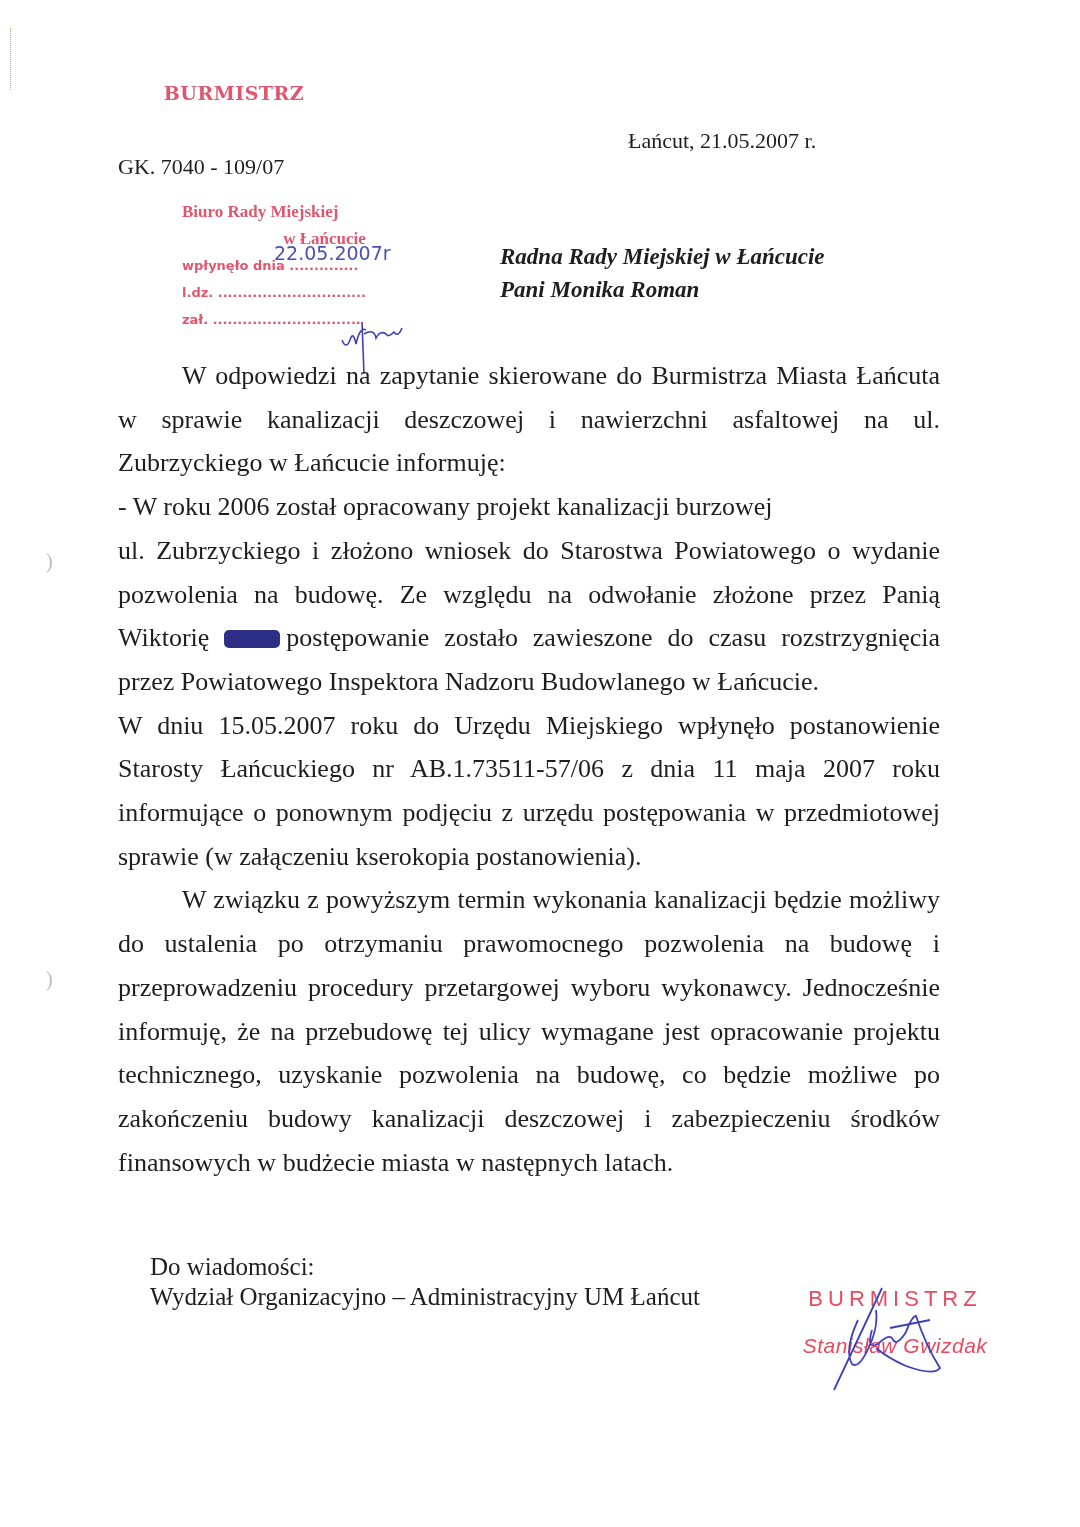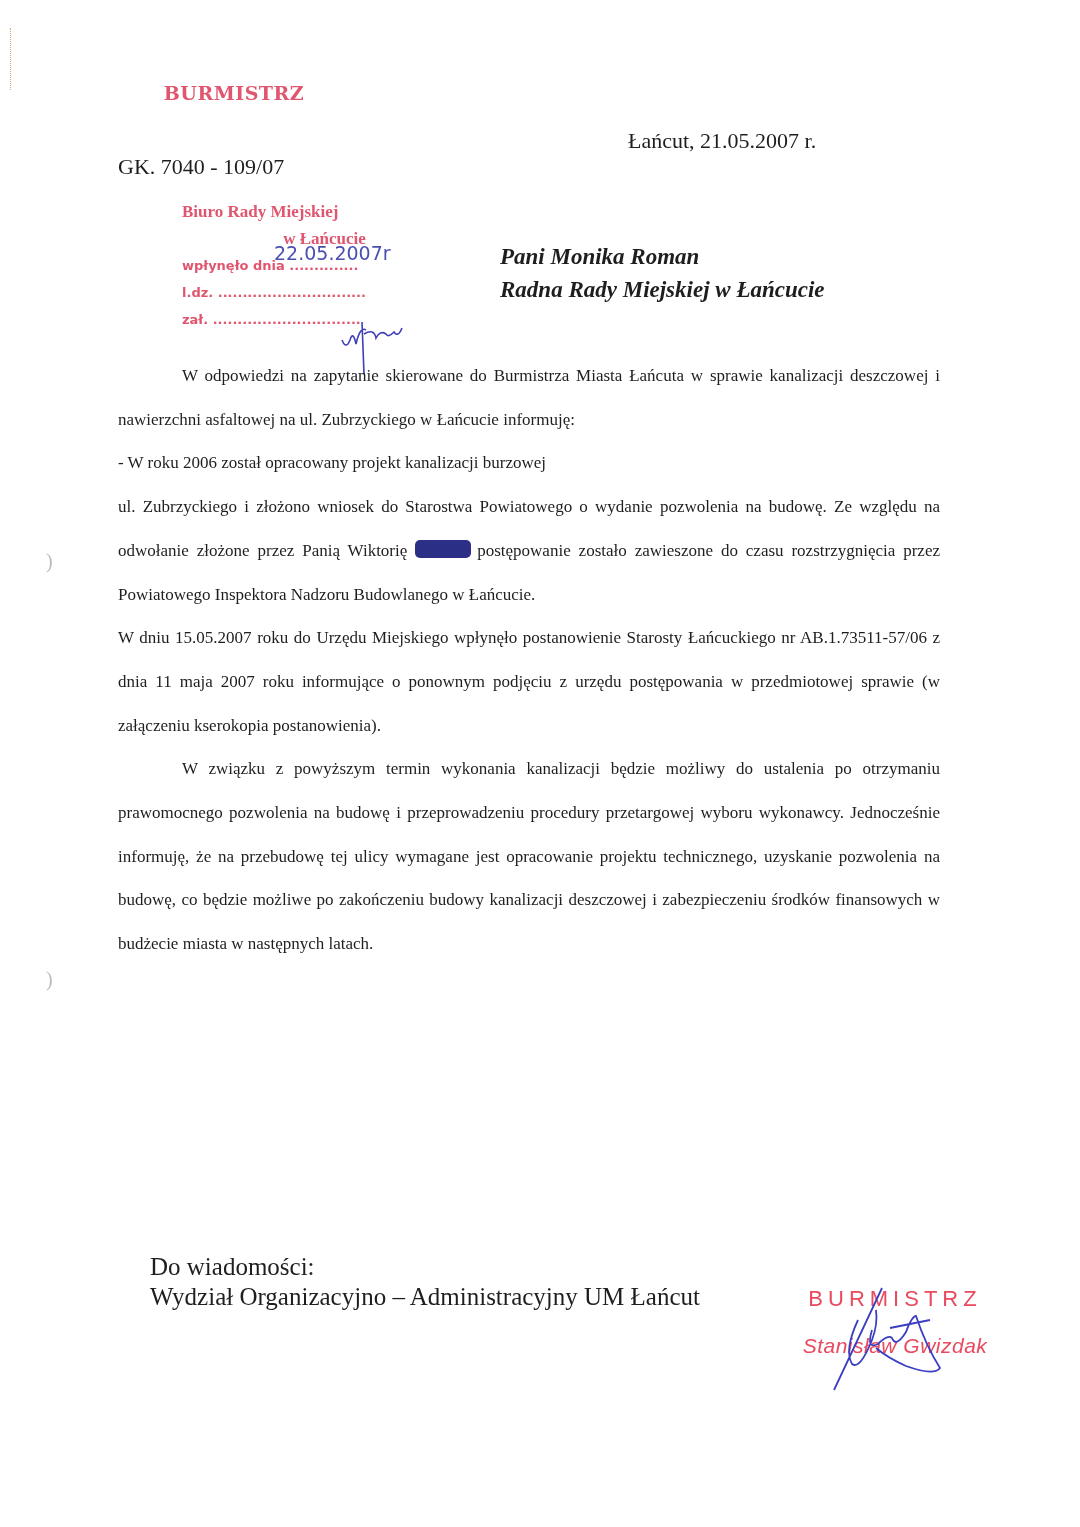--- a/index.html
+++ b/index.html
@@ -9,21 +9,21 @@
   .stamp1 { left:134px; top:78px; width:200px; text-align:center; font-size:19px; line-height:30px; letter-spacing:0.5px; }
   .ref { left:118px; top:154px; font-size:22px; }
   .date { left:628px; top:128px; font-size:22px; }
   .stamp2 { left:150px; top:198px; font-size:17px; line-height:27px;margin-left:32px; }
   .stamp2 .r { color:#e0566f; }
   .stamp2 .b { font-weight:bold; }
   .stamp2 .n { font-weight:bold; font-family:"DejaVu Sans", sans-serif; font-size:13px; }
   .stamp2 .center { padding-left:58px;text-align:right; }
   .hand { color:#4a4fb0; font-family:"DejaVu Sans", sans-serif; font-weight:normal; font-size:19px; position:absolute; }
   .addressee { left:500px; top:240px; font-size:23px; font-weight:bold; font-style:italic; line-height:33px; }
-  .body { left:118px; top:354px; width:822px; font-size:17px; line-height:43.7px; }
+  .body { left:118px; top:354px; width:822px; font-size:26px; line-height:43.7px; }
   .body p { margin:0; text-align:justify; text-align-last:left; }
   .body .ind { text-indent:64px; }
   .redact { display:inline-block; width:56px; height:18px; background:#2b2f86; border-radius:5px; vertical-align:-2px; margin-right:6px; }
   .cc { left:150px; top:1252px; font-size:25px; line-height:30px; }
   .sign { left:790px; top:1286px; width:210px; }
   .sign .title { color:#e84a5f; font-family:"Liberation Sans", sans-serif; font-size:22px; letter-spacing:5px; text-align:center; font-weight:normal; }
   .sign .name { color:#e84a5f; font-family:"Liberation Sans", sans-serif; font-style:italic; font-size:21px; margin-top:22px; text-align:center; letter-spacing:0.5px; }
   svg.sig { position:absolute; }
   .margin-mark { position:absolute; color:#bbbbbb; font-size:20px; }
   .scan-dots { position:absolute; left:10px; top:28px; width:3px; height:62px; border-left:1px dotted #d7a57a; }
@@ -48,22 +48,22 @@
   <div class="r n">l.dz. ..............................</div>
   <div class="r n">zał. ..............................</div>
 </div>
 <div class="hand" style="left:274px; top:242px;">22.05.2007r</div>
 
 <svg class="sig" style="left:338px; top:318px;" width="80" height="60">
   <path d="M4 22 q4 10 8 0 q3 -10 6 4 q4 -18 10 -14 M24 4 l2 52 M26 16 q10 -6 12 4 q4 -8 10 -4 q2 4 8 -2 q4 6 8 -4" fill="none" stroke="#3f3fb8" stroke-width="1.6"></path>
 </svg>
 
 <div class="abs addressee">
+  <div>Radna Rady Miejskiej w Łańcucie</div>
   <div>Pani Monika Roman</div>
-  <div>Radna Rady Miejskiej w Łańcucie</div>
 </div>
 
 <div class="abs body">
   <p class="ind">W odpowiedzi na zapytanie skierowane do Burmistrza Miasta Łańcuta w sprawie kanalizacji deszczowej i nawierzchni asfaltowej na ul. Zubrzyckiego w Łańcucie informuję:</p>
   <p>- W roku 2006 został opracowany projekt kanalizacji burzowej</p>
   <p><span>ul. Zubrzyckiego i złożono wniosek do Starostwa Powiatowego o wydanie pozwolenia na budowę. Ze względu na odwołanie złożone przez Panią Wiktorię</span> <span class="redact"></span><span>postępowanie zostało zawieszone do czasu rozstrzygnięcia przez Powiatowego Inspektora Nadzoru Budowlanego w Łańcucie.</span></p>
   <p>W dniu 15.05.2007 roku do Urzędu Miejskiego wpłynęło postanowienie Starosty Łańcuckiego nr AB.1.73511-57/06 z dnia 11 maja 2007 roku informujące o ponownym podjęciu z urzędu postępowania w przedmiotowej sprawie (w załączeniu kserokopia postanowienia).</p>
   <p class="ind">W związku z powyższym termin wykonania kanalizacji będzie możliwy do ustalenia po otrzymaniu prawomocnego pozwolenia na budowę i przeprowadzeniu procedury przetargowej wyboru wykonawcy. Jednocześnie informuję, że na przebudowę tej ulicy wymagane jest opracowanie projektu technicznego, uzyskanie pozwolenia na budowę, co będzie możliwe po zakończeniu budowy kanalizacji deszczowej i zabezpieczeniu środków finansowych w budżecie miasta w następnych latach.</p>
 </div>
 

